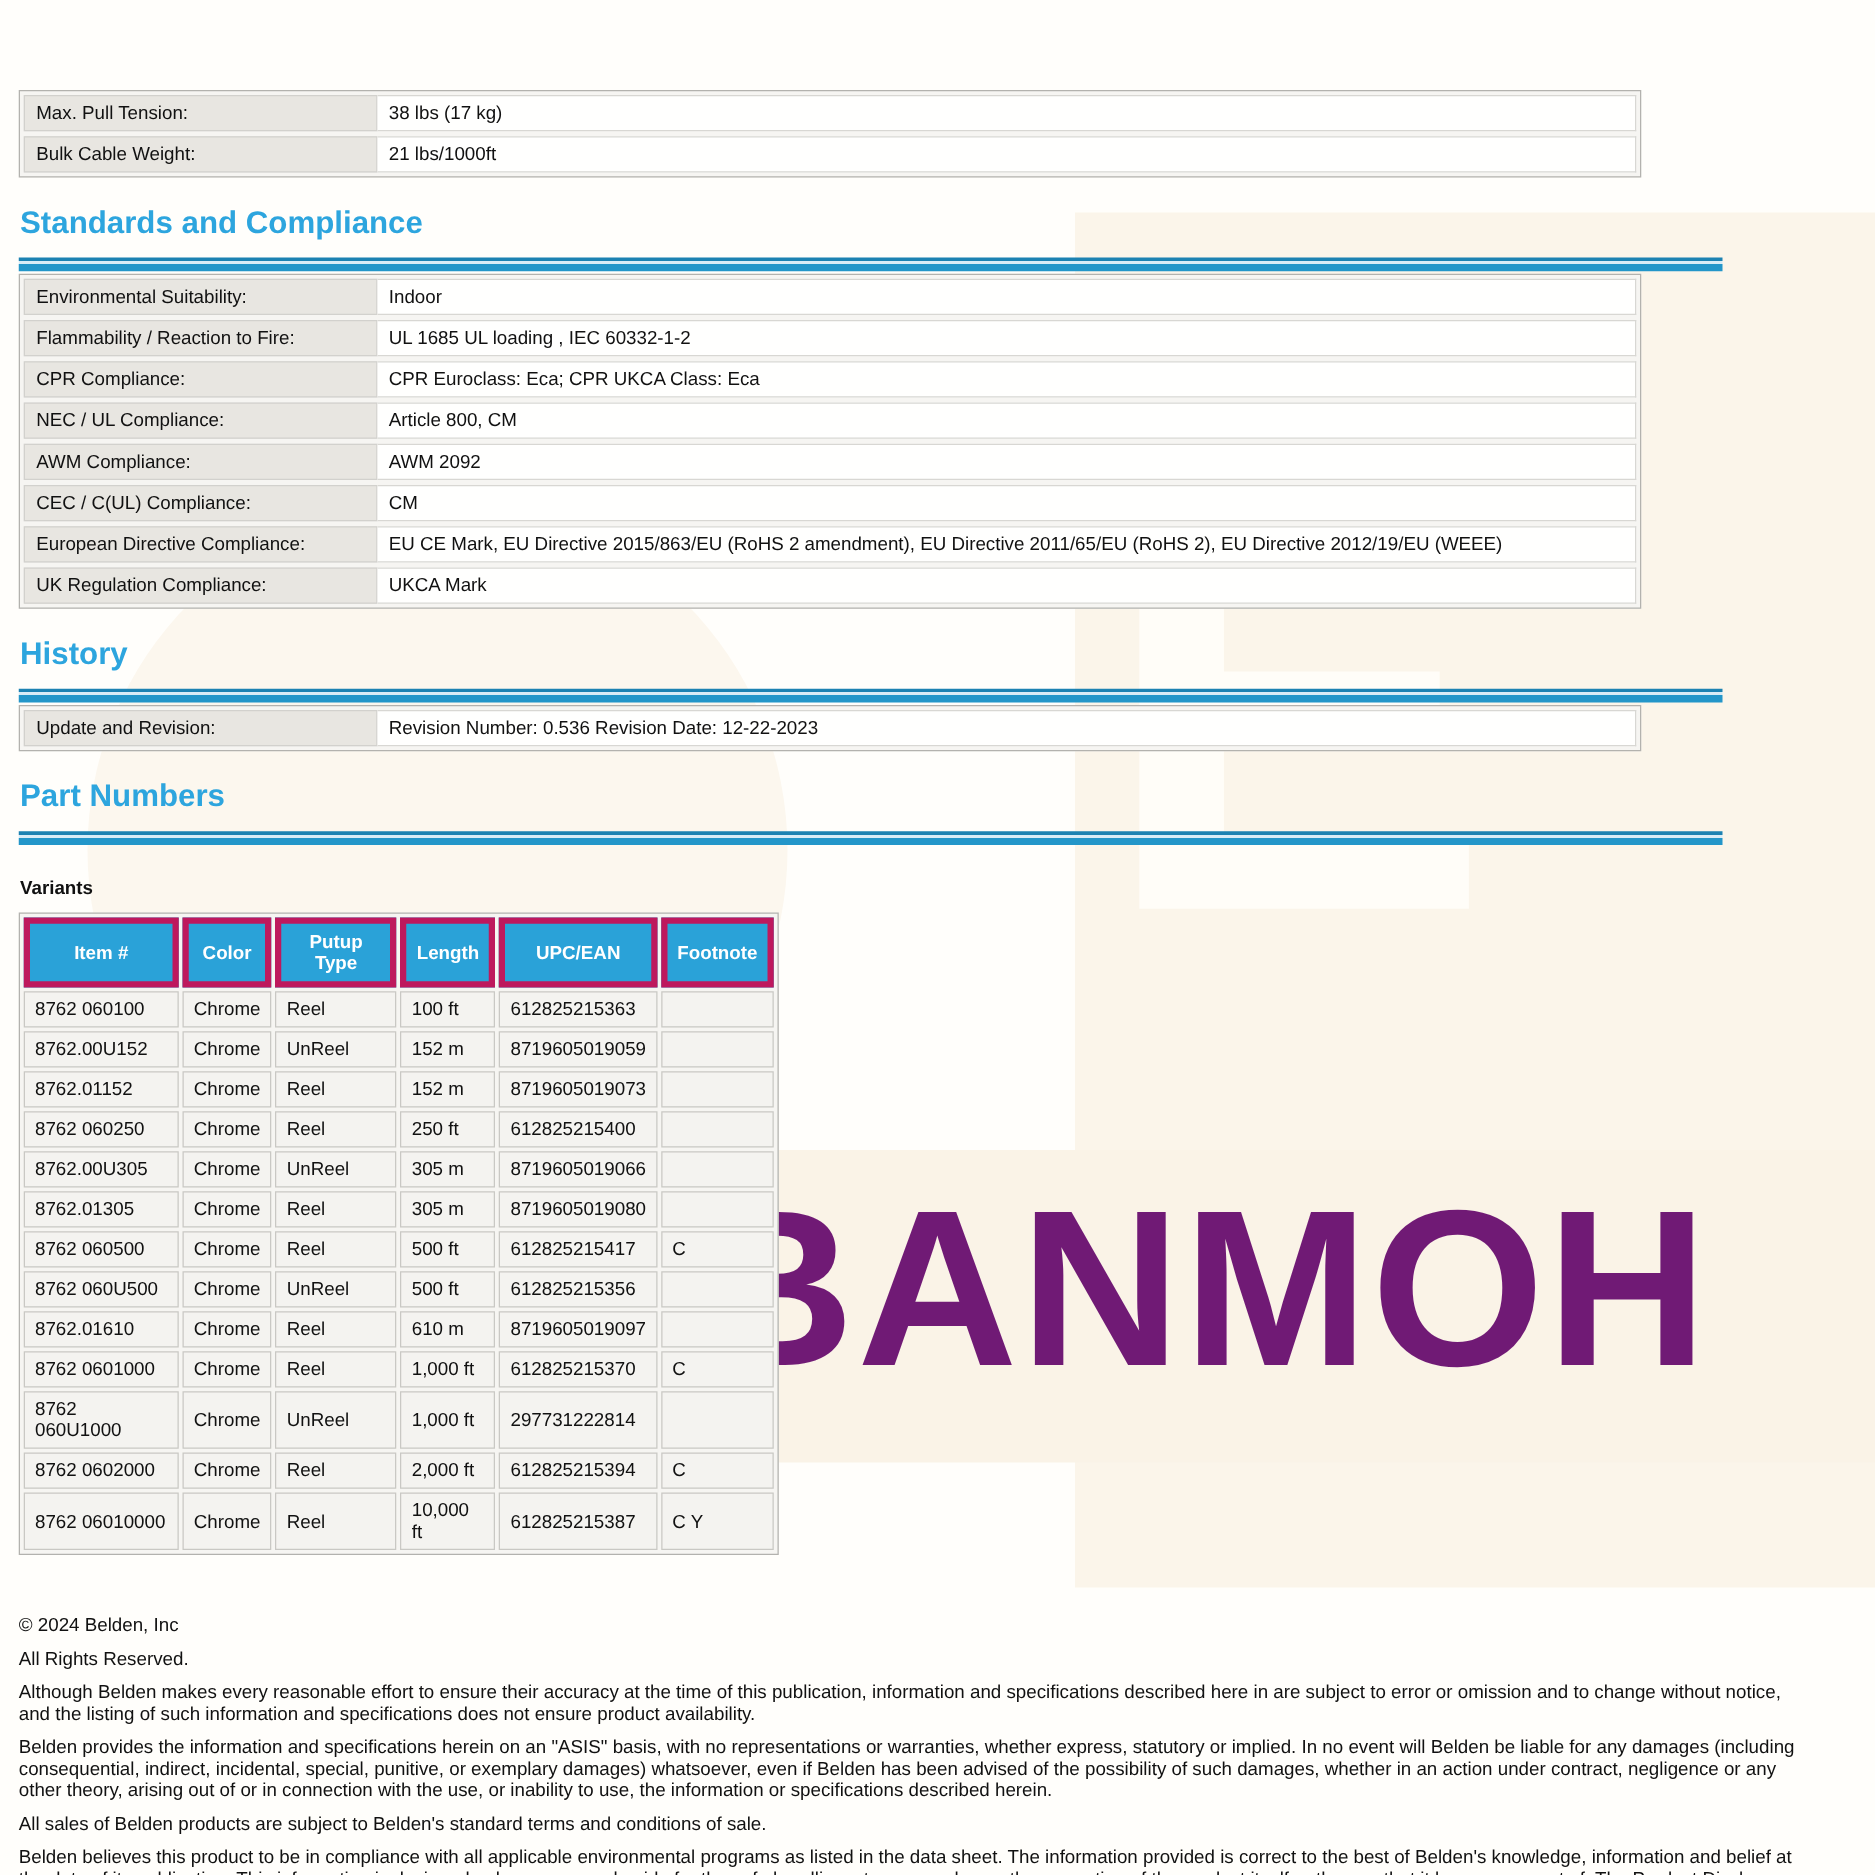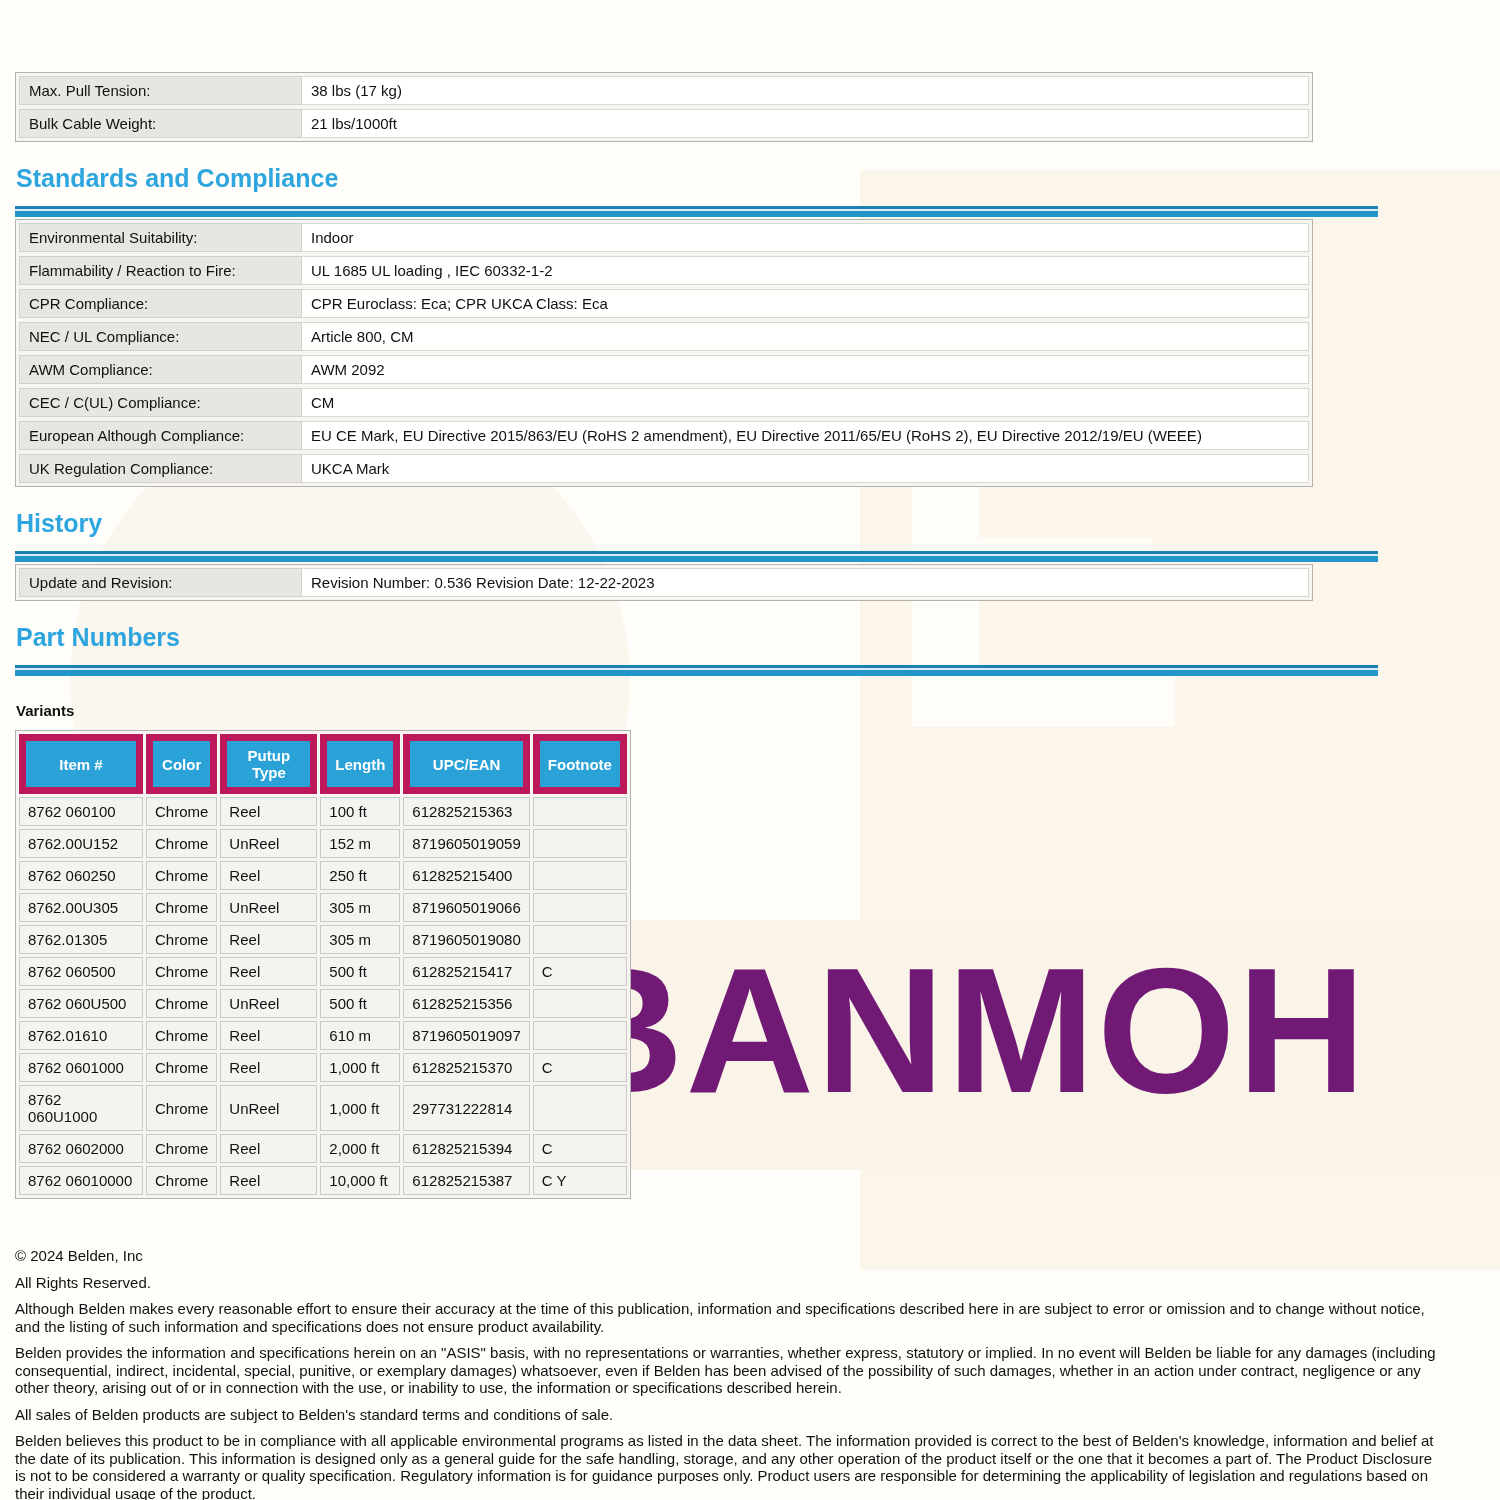--- a/index.html
+++ b/index.html
@@ -78,21 +78,21 @@
     border: 1px solid #b3b2ae;
     background: #f6f5f2;
   }
   table.variants th {
     background: #2aa2d8;
     color: #fff;
     font-weight: bold;
     font-size: 15px;
     padding: 6px 8px;
     text-align: center;
-    border: 7px solid #be185d;
+    border: 5px solid #be185d;
   }
   table.variants td {
     background: #f4f3f0;
     border: 1px solid #c9c8c4;
     padding: 5px 8px;
     font-size: 15px;
     height: 29px;
   }
   col.c-item { width: 124px; }
   col.c-color { width: 62px; }
@@ -152,21 +152,21 @@
         </div>
         <div class="kv-row">
           <div class="kv-label">AWM Compliance:</div>
           <div class="kv-value">AWM 2092</div>
         </div>
         <div class="kv-row">
           <div class="kv-label">CEC / C(UL) Compliance:</div>
           <div class="kv-value">CM</div>
         </div>
         <div class="kv-row">
-          <div class="kv-label">European Although Compliance:</div>
+          <div class="kv-label">European Directive Compliance:</div>
           <div class="kv-value">EU CE Mark, EU Directive 2015/863/EU (RoHS 2 amendment), EU Directive 2011/65/EU (RoHS 2), EU Directive 2012/19/EU (WEEE)</div>
         </div>
         <div class="kv-row">
           <div class="kv-label">UK Regulation Compliance:</div>
           <div class="kv-value">UKCA Mark</div>
         </div>
       </div>
 
     <h2 class="section-title">History</h2>
     <div class="blue-bar"></div>
@@ -212,20 +212,28 @@
           </tr>
           <tr>
             <td>8762.00U152</td>
             <td>Chrome</td>
             <td>UnReel</td>
             <td>152 m</td>
             <td>8719605019059</td>
             <td></td>
           </tr>
           <tr>
+            <td>8762.01152</td>
+            <td>Chrome</td>
+            <td>Reel</td>
+            <td>152 m</td>
+            <td>8719605019073</td>
+            <td></td>
+          </tr>
+          <tr>
             <td>8762 060250</td>
             <td>Chrome</td>
             <td>Reel</td>
             <td>250 ft</td>
             <td>612825215400</td>
             <td></td>
           </tr>
           <tr>
             <td>8762.00U305</td>
             <td>Chrome</td>

